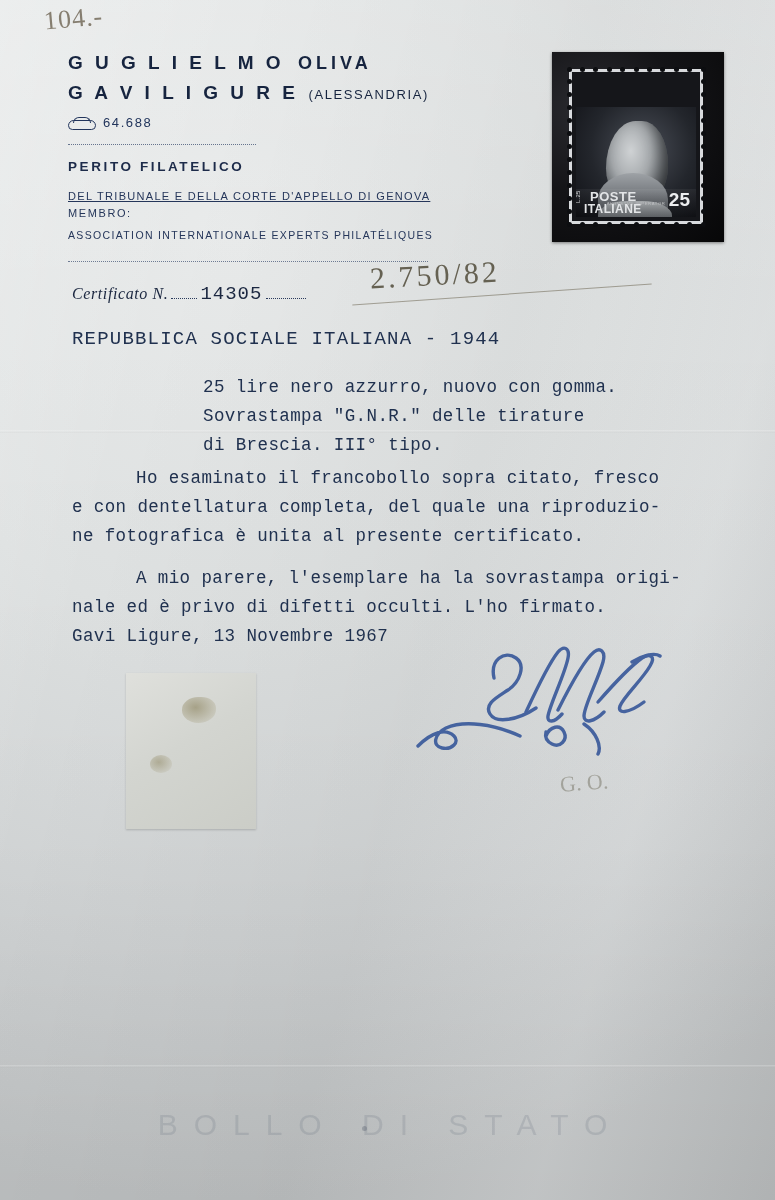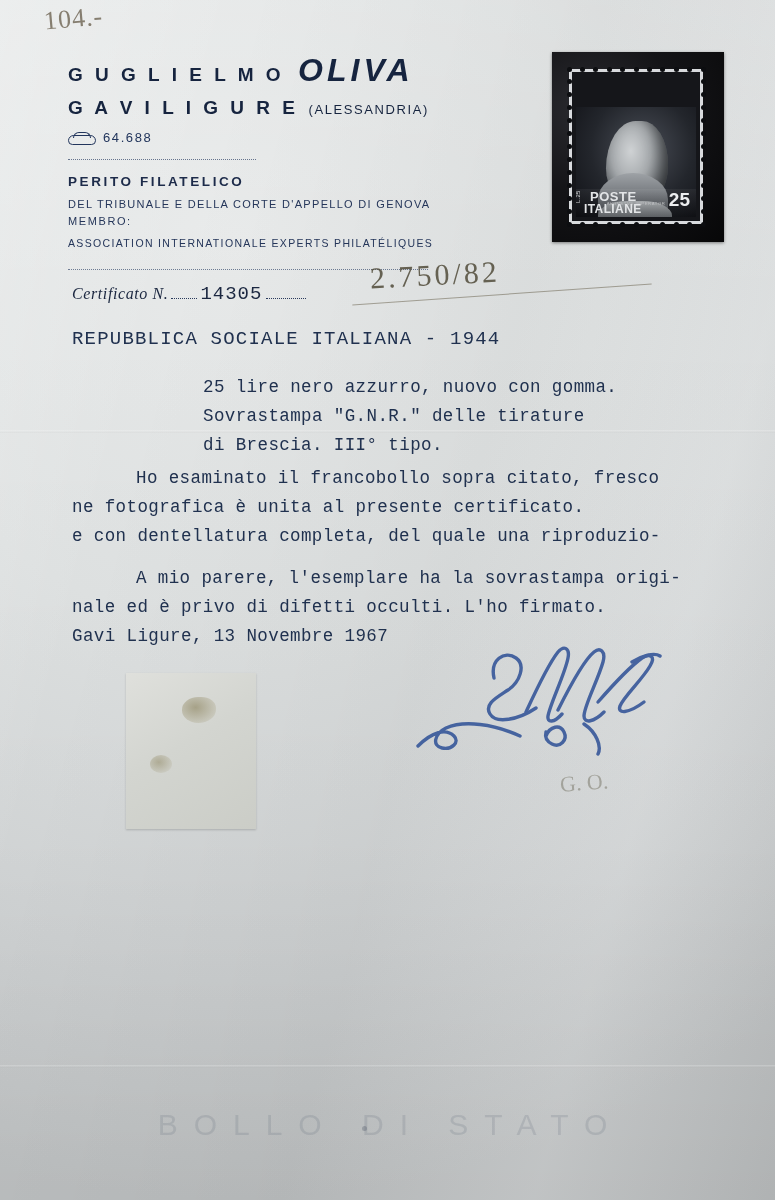--- a/index.html
+++ b/index.html
@@ -63,24 +63,23 @@
     top: 52px;
     color: #1d2b4a;
   }
   .lh-line1 {
     font-size: 19px;
     letter-spacing: 3.5px;
     font-weight: 700;
     color: #16243f;
   }
   .lh-line1 .big {
-    font-size: 32px;
+    font-size: 18px;
     letter-spacing: 4px;
     margin-left: 14px;
-    font-style: italic;
   }
   .lh-line2 {
     margin-top: 8px;
     font-size: 19px;
     letter-spacing: 3.5px;
     font-weight: 700;
     color: #16243f;
   }
   .lh-line2 .paren {
     font-size: 13px;
@@ -126,24 +125,25 @@
     opacity: .75;
   }
   .lh-title {
     margin-top: 14px;
     font-size: 13.5px;
     letter-spacing: 2.6px;
     color: #1d2b4a;
     font-weight: 600;
   }
   .lh-sub {
-    margin-top: 9px;
+    margin-top: 16px;
     font-size: 11px;
     letter-spacing: 1.3px;
     color: #25365a;
+    text-decoration: underline;
   }
   .lh-membro {
     margin-top: 5px;
     font-size: 11px;
     letter-spacing: 1.6px;
     color: #25365a;
   }
   .lh-assoc {
     margin-top: 10px;
     font-size: 10.5px;
@@ -548,22 +548,22 @@
   <div class="typed t-heading">REPUBBLICA SOCIALE ITALIANA - 1944</div>
 
   <div class="typed t-block1">
     <div>25 lire nero azzurro, nuovo con gomma.</div>
     <div>Sovrastampa "G.N.R." delle tirature</div>
     <div>di Brescia. III° tipo.</div>
   </div>
 
   <div class="typed t-block2">
     <div class="ind">Ho esaminato il francobollo sopra citato, fresco</div>
+    <div>e con dentellatura completa, del quale una riproduzio-</div>
     <div>ne fotografica è unita al presente certificato.</div>
-    <div>e con dentellatura completa, del quale una riproduzio-</div>
   </div>
 
   <div class="typed t-block3">
     <div class="ind">A mio parere, l'esemplare ha la sovrastampa origi-</div>
     <div>nale ed è privo di difetti occulti. L'ho firmato.</div>
     <div>Gavi Ligure, 13 Novembre 1967</div>
   </div>
 
   <div class="photo-window">
     <div class="spot1"></div>

